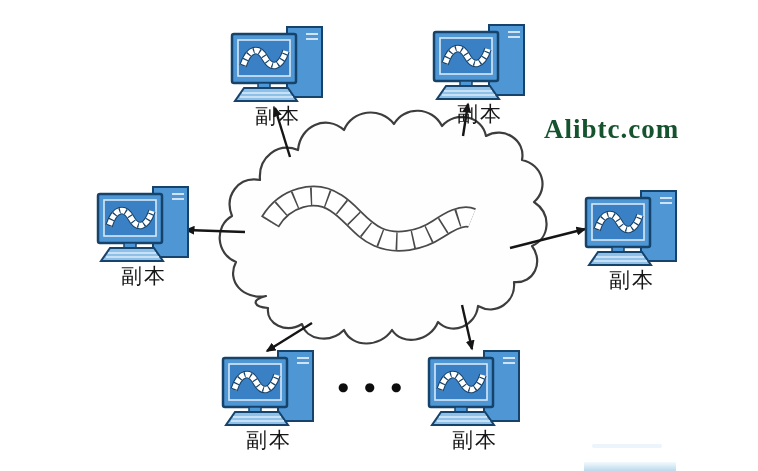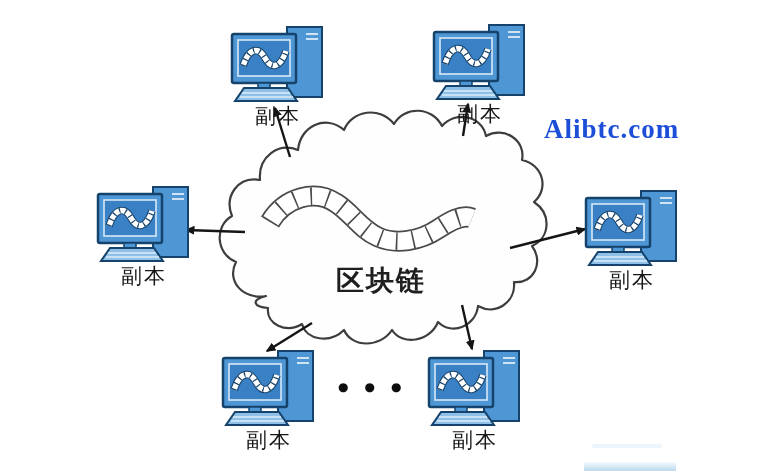--- a/index.html
+++ b/index.html
@@ -17,21 +17,21 @@
     position:absolute;left:316px;top:262px;width:130px;
     text-align:center;
     font-size:28px;font-weight:bold;color:#1f1f1f;
     letter-spacing:2px;
   }
 
   
   .watermark{
     position:absolute;left:544px;top:114px;width:170px;
     font-family:"Liberation Serif","DejaVu Serif",serif;
-    font-size:27px;font-weight:bold;color:#1d4ed8;
+    font-size:27px;font-weight:bold;color:#14532d;
     letter-spacing:1px;
   }
 
   
   .node{position:absolute;width:96px;display:flex;flex-direction:column;align-items:center;}
   .node svg{width:96px;height:78px;display:block;}
   .node-label{
     font-size:21px;font-weight:normal;color:#161616;margin-top:-1px;
     letter-spacing:2px;white-space:nowrap;
   }
@@ -102,21 +102,20 @@
     <g stroke="#151515" stroke-width="2.4" fill="none">
       <line x1="290" y1="157" x2="275" y2="108" marker-end="url(#ah)"></line>
       <line x1="463" y1="136" x2="468" y2="104" marker-end="url(#ah)"></line>
       <line x1="245" y1="232" x2="186" y2="230" marker-end="url(#ah)"></line>
       <line x1="510" y1="248" x2="585" y2="229" marker-end="url(#ah)"></line>
       <line x1="312" y1="323" x2="267" y2="351" marker-end="url(#ah)"></line>
       <line x1="462" y1="305" x2="472" y2="349" marker-end="url(#ah)"></line>
     </g>
   </svg>
 
-  <div class="cloud-label">区块链</div>
 
   <div class="watermark">Alibtc.com</div>
 
   <div class="node n-top-left">
     <svg viewBox="0 0 96 78">
       <rect x="57" y="2" width="35" height="70" fill="#4e96d4" stroke="#16436b" stroke-width="2"></rect>
       <line x1="76" y1="9" x2="88" y2="9" stroke="#cfe3f2" stroke-width="2"></line>
       <line x1="76" y1="14" x2="88" y2="14" stroke="#cfe3f2" stroke-width="2"></line>
       <rect x="2" y="9" width="64" height="49" rx="2" fill="#4e96d4" stroke="#16436b" stroke-width="2.5"></rect>
       <rect x="8" y="15" width="52" height="36" fill="#3a80c4" stroke="#d7e9f7" stroke-width="1.6"></rect>

